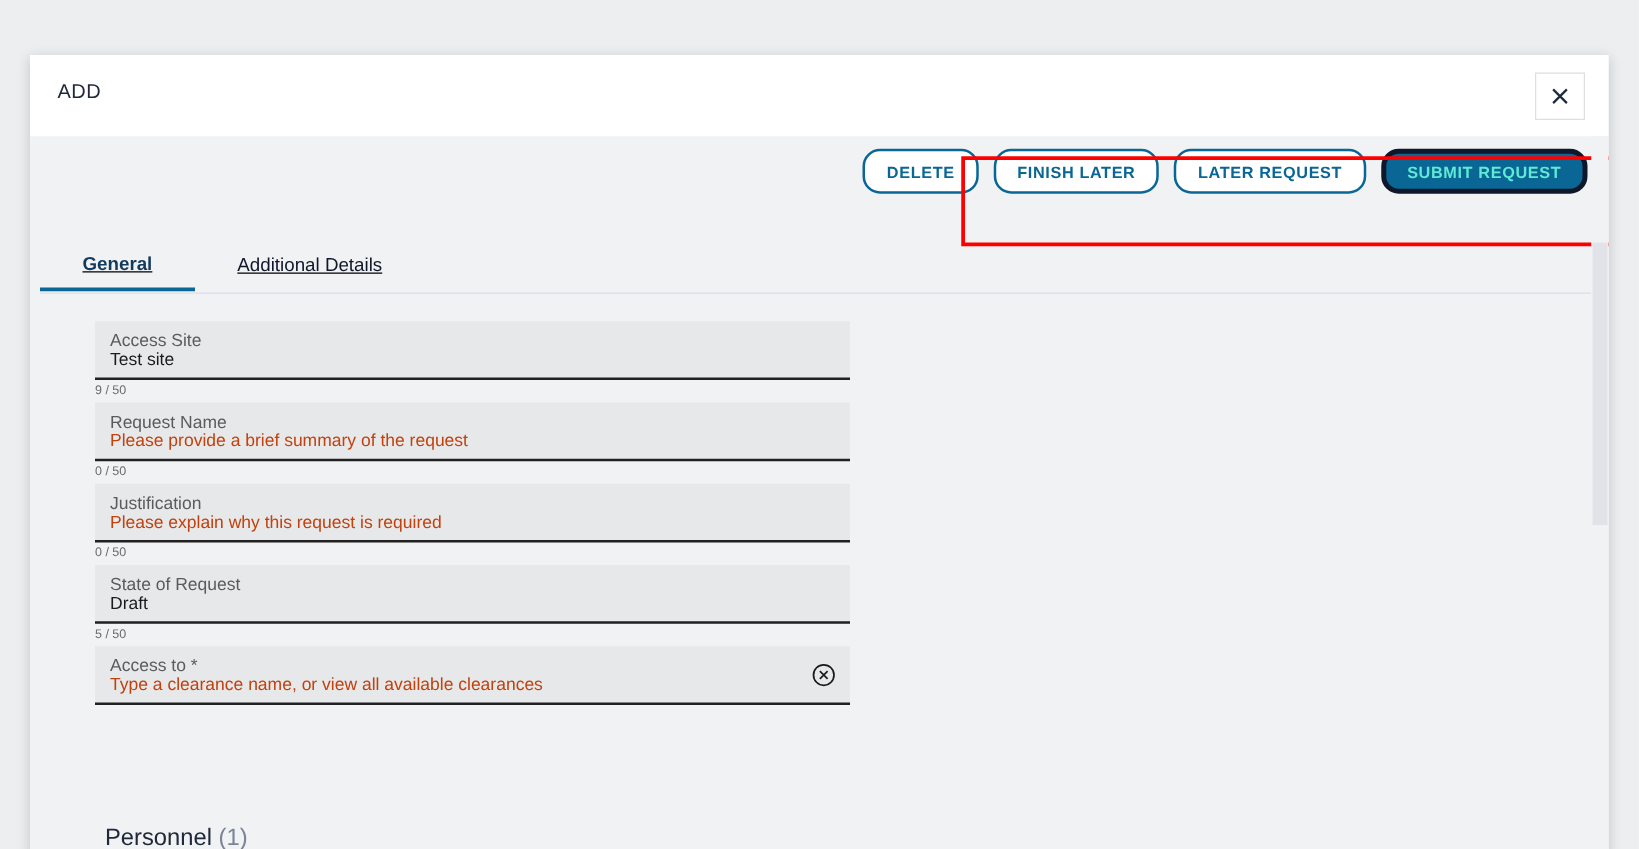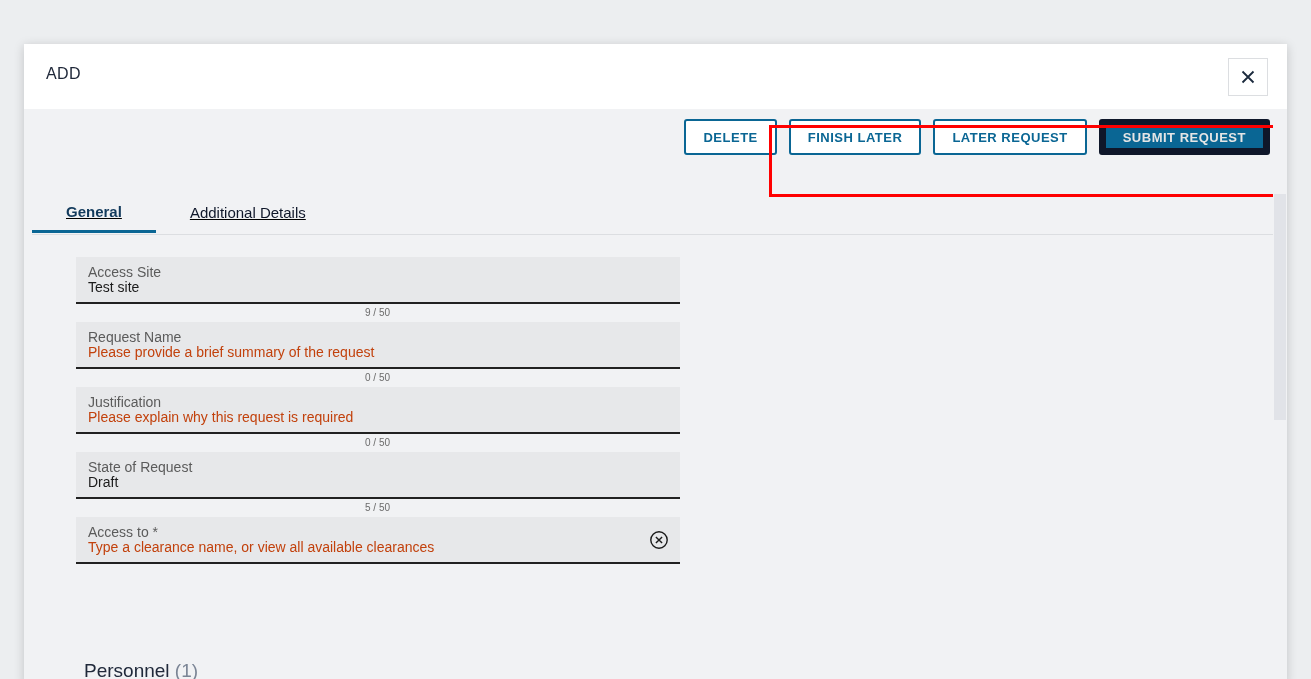--- a/index.html
+++ b/index.html
@@ -70,37 +70,37 @@
     align-items: center;
     gap: 12px;
   }
 
   .btn {
     height: 36px;
     padding: 0 17px;
     font-size: 13px;
     font-weight: bold;
     letter-spacing: 0.5px;
-    border-radius: 3px;
+    border-radius: 14px;
     display: flex;
     align-items: center;
     justify-content: center;
     box-sizing: border-box;
     cursor: pointer;
     white-space: nowrap;
   }
   .btn-outline {
     background: #ffffff;
     border: 2px solid #0a6694;
     color: #0a6694;
   }
   .btn-primary {
     background: #0a6694;
-    border: 7px solid #0f172a;
-    color: #e5e5e5;
+    border: 4px solid #0f172a;
+    color: #5eead4;
   }
 
   
   .annotation-box {
     position: absolute;
     left: 745px;
     top: 81px;
     width: 543px;
     height: 72px;
     border: 3px solid #ff0000;
@@ -164,21 +164,21 @@
     color: #1b1b1b;
     line-height: 19px;
   }
   .field-value.placeholder {
     color: #c2410c;
   }
   .field-counter {
     height: 18px;
     font-size: 10px;
     color: #6b6b6b;
-    text-align: center;
+    text-align: left;
     padding-top: 3px;
     padding-right: 1px;
     box-sizing: border-box;
   }
   .field-spacer { height: 21px; }
 
   .clear-icon {
     position: absolute;
     right: 11px;
     top: 13px;

